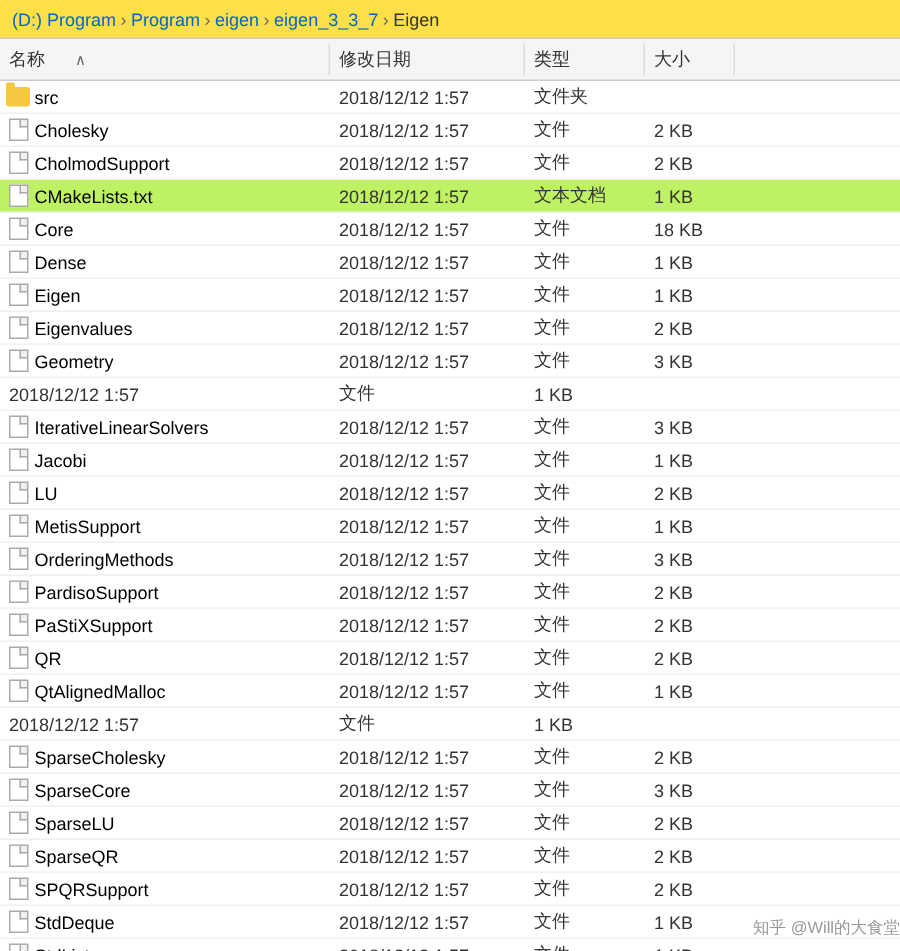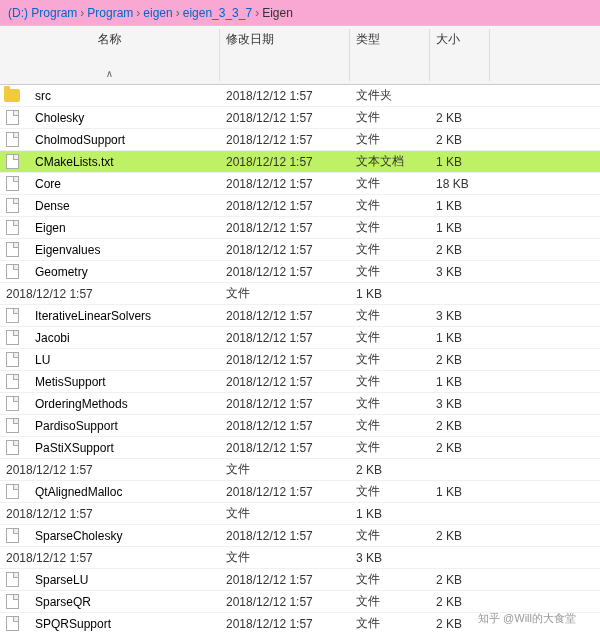--- a/index.html
+++ b/index.html
@@ -6,21 +6,21 @@
     body {
       font-family: 'Microsoft YaHei', SimSun, Arial, sans-serif;
       font-size: 12px;
       background: #fff;
       color: #000;
       width: 600px;
       min-height: 634px;
       overflow: hidden;
     }
     .breadcrumb-bar {
-      background: #f9a8d4;
+      background: #fde047;
       border-bottom: 1px solid #ccc;
       padding: 4px 8px;
       font-size: 12px;
       color: #333;
       display: flex;
       align-items: center;
       height: 26px;
     }
     .breadcrumb-bar span {
       color: #0066cc;
@@ -40,21 +40,20 @@
       padding: 2px 6px;
       font-size: 12px;
       color: #333;
       border-right: 1px solid #ddd;
       cursor: pointer;
     }
     .column-header .col:first-child {
       display: flex;
       align-items: center;
       gap: 20px;
-      flex-direction: column;
     }
     .col-arrow {
       font-size: 10px;
       color: #666;
     }
     .file-row {
       display: grid;
       grid-template-columns: 220px 130px 80px 60px;
       border-bottom: 1px solid #f0f0f0;
       padding: 1px 0;
@@ -64,21 +63,21 @@
     .file-row.selected {
       background: #bef264;
     }
     .file-row.selected .file-name-cell {
       color: #000;
     }
     .file-name-cell {
       display: flex;
       align-items: center;
       padding: 1px 4px;
-      gap: 15px;
+      gap: 3px;
       font-size: 12px;
     }
     .file-icon {
       width: 16px;
       height: 14px;
       flex-shrink: 0;
       display: inline-flex;
       align-items: center;
       justify-content: center;
     }
@@ -126,21 +125,21 @@
     .file-cell.type-cell {
       color: #333;
     }
     .file-cell.size-cell {
       text-align: left;
       padding-right: 8px;
     }
     .watermark {
       position: fixed;
       bottom: 8px;
-      right: 24px;
+      right: 0;
       font-size: 11px;
       color: #999;
     }
   </style>
 </head>
 <body>
 
 <div class="breadcrumb-bar">
   <span id="breadcrumb-text"><span style="color:#0066cc;cursor:pointer">(D:) Program</span><span style="color:#666;margin:0 3px">›</span><span style="color:#0066cc;cursor:pointer">Program</span><span style="color:#666;margin:0 3px">›</span><span style="color:#0066cc;cursor:pointer">eigen</span><span style="color:#666;margin:0 3px">›</span><span style="color:#0066cc;cursor:pointer">eigen_3_3_7</span><span style="color:#666;margin:0 3px">›</span><span style="color:#333">Eigen</span></span>
 </div>
@@ -337,20 +336,26 @@
       <span class="file-icon">
             <span class="doc-icon"></span>
           </span>
       <span style="font-size:12px">PaStiXSupport</span>
     </div>
     <div class="file-cell">2018/12/12 1:57</div>
     <div class="file-cell type-cell">文件</div>
     <div class="file-cell size-cell">2 KB</div>
   </div>
       <div class="file-row">
+    <div class="file-name-cell">
+      <span class="file-icon">
+            <span class="doc-icon"></span>
+          </span>
+      <span style="font-size:12px">QR</span>
+    </div>
     <div class="file-cell">2018/12/12 1:57</div>
     <div class="file-cell type-cell">文件</div>
     <div class="file-cell size-cell">2 KB</div>
   </div>
       <div class="file-row">
     <div class="file-name-cell">
       <span class="file-icon">
             <span class="doc-icon"></span>
           </span>
       <span style="font-size:12px">QtAlignedMalloc</span>
@@ -369,20 +374,26 @@
       <span class="file-icon">
             <span class="doc-icon"></span>
           </span>
       <span style="font-size:12px">SparseCholesky</span>
     </div>
     <div class="file-cell">2018/12/12 1:57</div>
     <div class="file-cell type-cell">文件</div>
     <div class="file-cell size-cell">2 KB</div>
   </div>
       <div class="file-row">
+    <div class="file-name-cell">
+      <span class="file-icon">
+            <span class="doc-icon"></span>
+          </span>
+      <span style="font-size:12px">SparseCore</span>
+    </div>
     <div class="file-cell">2018/12/12 1:57</div>
     <div class="file-cell type-cell">文件</div>
     <div class="file-cell size-cell">3 KB</div>
   </div>
       <div class="file-row">
     <div class="file-name-cell">
       <span class="file-icon">
             <span class="doc-icon"></span>
           </span>
       <span style="font-size:12px">SparseLU</span>

